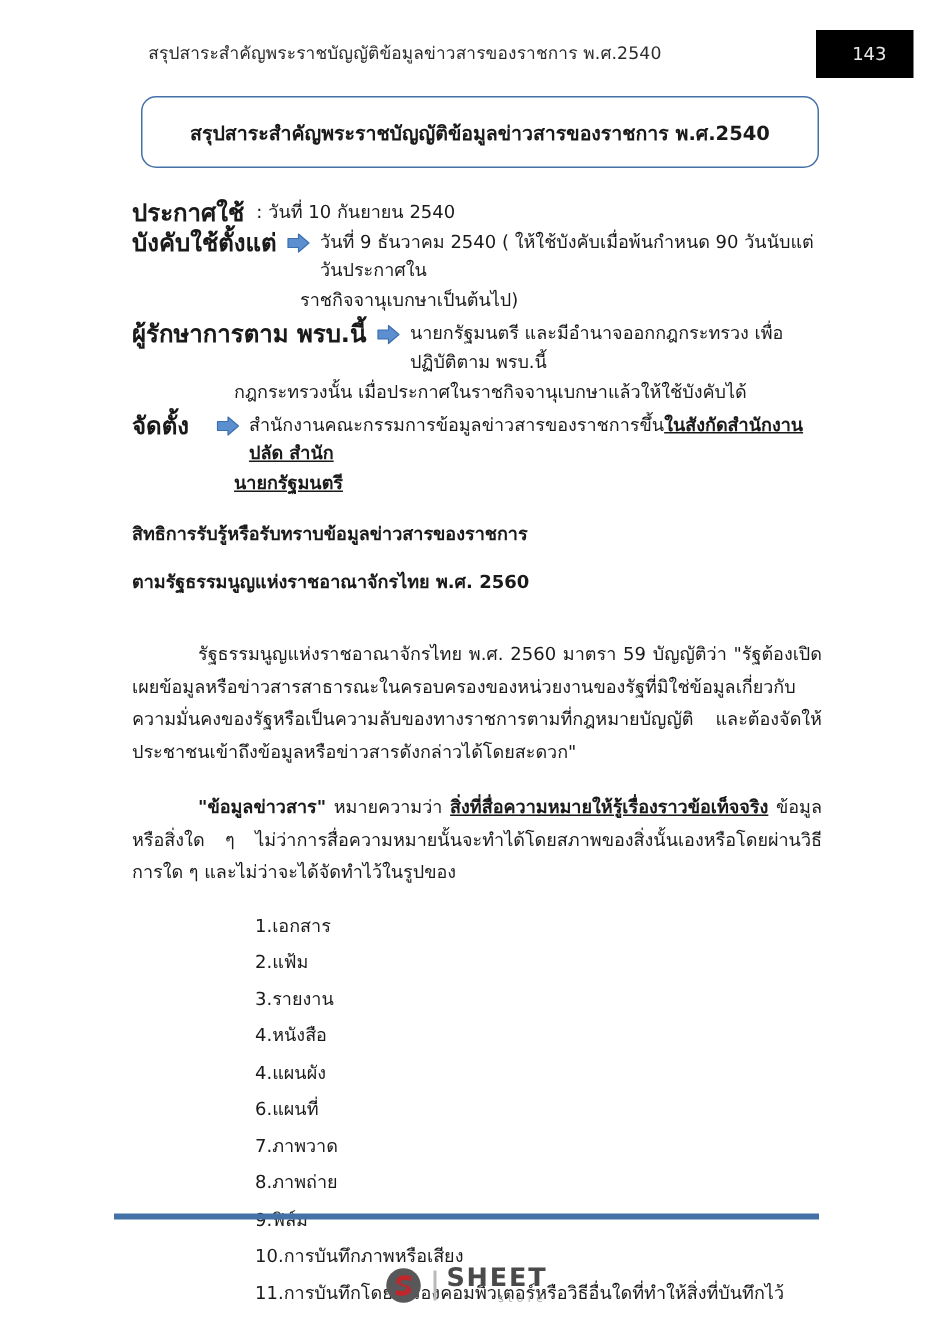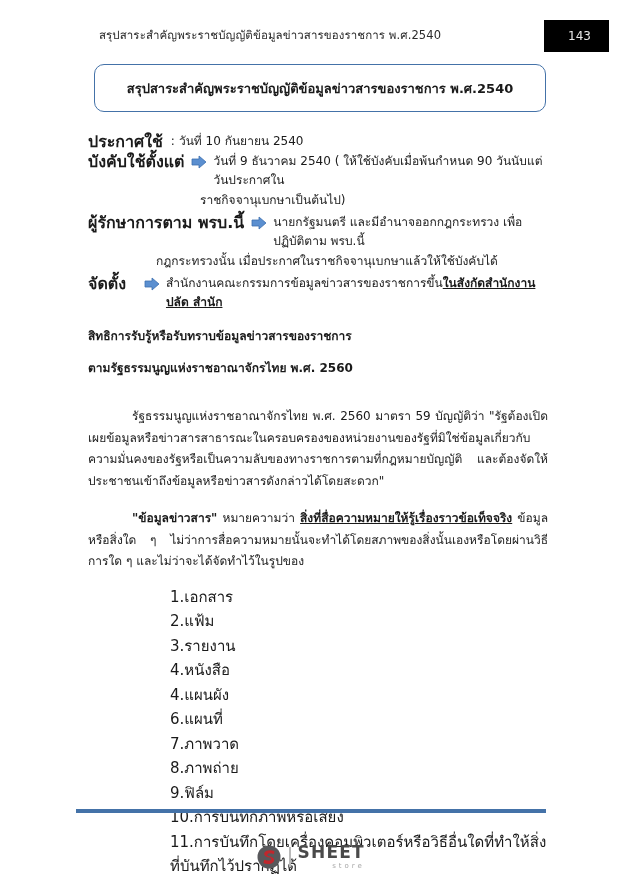--- a/index.html
+++ b/index.html
@@ -145,21 +145,21 @@
   }
   .para.tight { margin-top: 16px; }
 
   
   .num-list {
     margin: 12px 0 0 0;
     padding: 0;
     list-style: none;
   }
   .num-list li {
-    font-size: 15px;
+    font-size: 12px;
     line-height: 24.5px;
     padding-left: 82px;
   }
 
   
   .footer-rule {
     position: absolute;
     left: 76px;
     top: 809px;
     width: 470px;
@@ -258,20 +258,24 @@
     </div>
 
     <div class="field-row" style="margin-top:3px;">
       <span class="field-label">จัดตั้ง</span>
       <span class="arrow-bullet" style="margin-left:18px;">
         <svg width="16" height="14" viewBox="0 0 16 14" xmlns="http://www.w3.org/2000/svg">
           <path d="M1 4 H8 V1 L15 7 L8 13 V10 H1 Z" fill="#5b8fd0" stroke="#3c6fae" stroke-width="0.8" stroke-linejoin="round"></path>
         </svg>
       </span>
       <span class="field-value"><span>สำนักงานคณะกรรมการข้อมูลข่าวสารของราชการขึ้น</span><span class="u-bold">ในสังกัดสำนักงานปลัด สำนัก</span></span>
+    </div>
+    <div class="field-row">
+      <span style="flex:0 0 auto;width:68px;"></span>
+      <span class="value-line-2 u-bold">นายกรัฐมนตรี</span>
     </div>
 
     <div class="center-heading">สิทธิการรับรู้หรือรับทราบข้อมูลข่าวสารของราชการ</div>
     <div class="center-heading second">ตามรัฐธรรมนูญแห่งราชอาณาจักรไทย พ.ศ. 2560</div>
 
     <div class="para">รัฐธรรมนูญแห่งราชอาณาจักรไทย พ.ศ. 2560 มาตรา 59 บัญญัติว่า "รัฐต้องเปิดเผยข้อมูลหรือข่าวสารสาธารณะในครอบครองของหน่วยงานของรัฐที่มิใช่ข้อมูลเกี่ยวกับความมั่นคงของรัฐหรือเป็นความลับของทางราชการตามที่กฎหมายบัญญัติ และต้องจัดให้ประชาชนเข้าถึงข้อมูลหรือข่าวสารดังกล่าวได้โดยสะดวก"</div>
 
     <div class="para tight"><span class="field-label" style="font-size:12px;">"ข้อมูลข่าวสาร"</span><span> หมายความว่า </span><span class="u-bold">สิ่งที่สื่อความหมายให้รู้เรื่องราวข้อเท็จจริง</span><span> ข้อมูล หรือสิ่งใด ๆ ไม่ว่าการสื่อความหมายนั้นจะทำได้โดยสภาพของสิ่งนั้นเองหรือโดยผ่านวิธีการใด ๆ และไม่ว่าจะได้จัดทำไว้ในรูปของ</span></div>
 
     <ul class="num-list">

